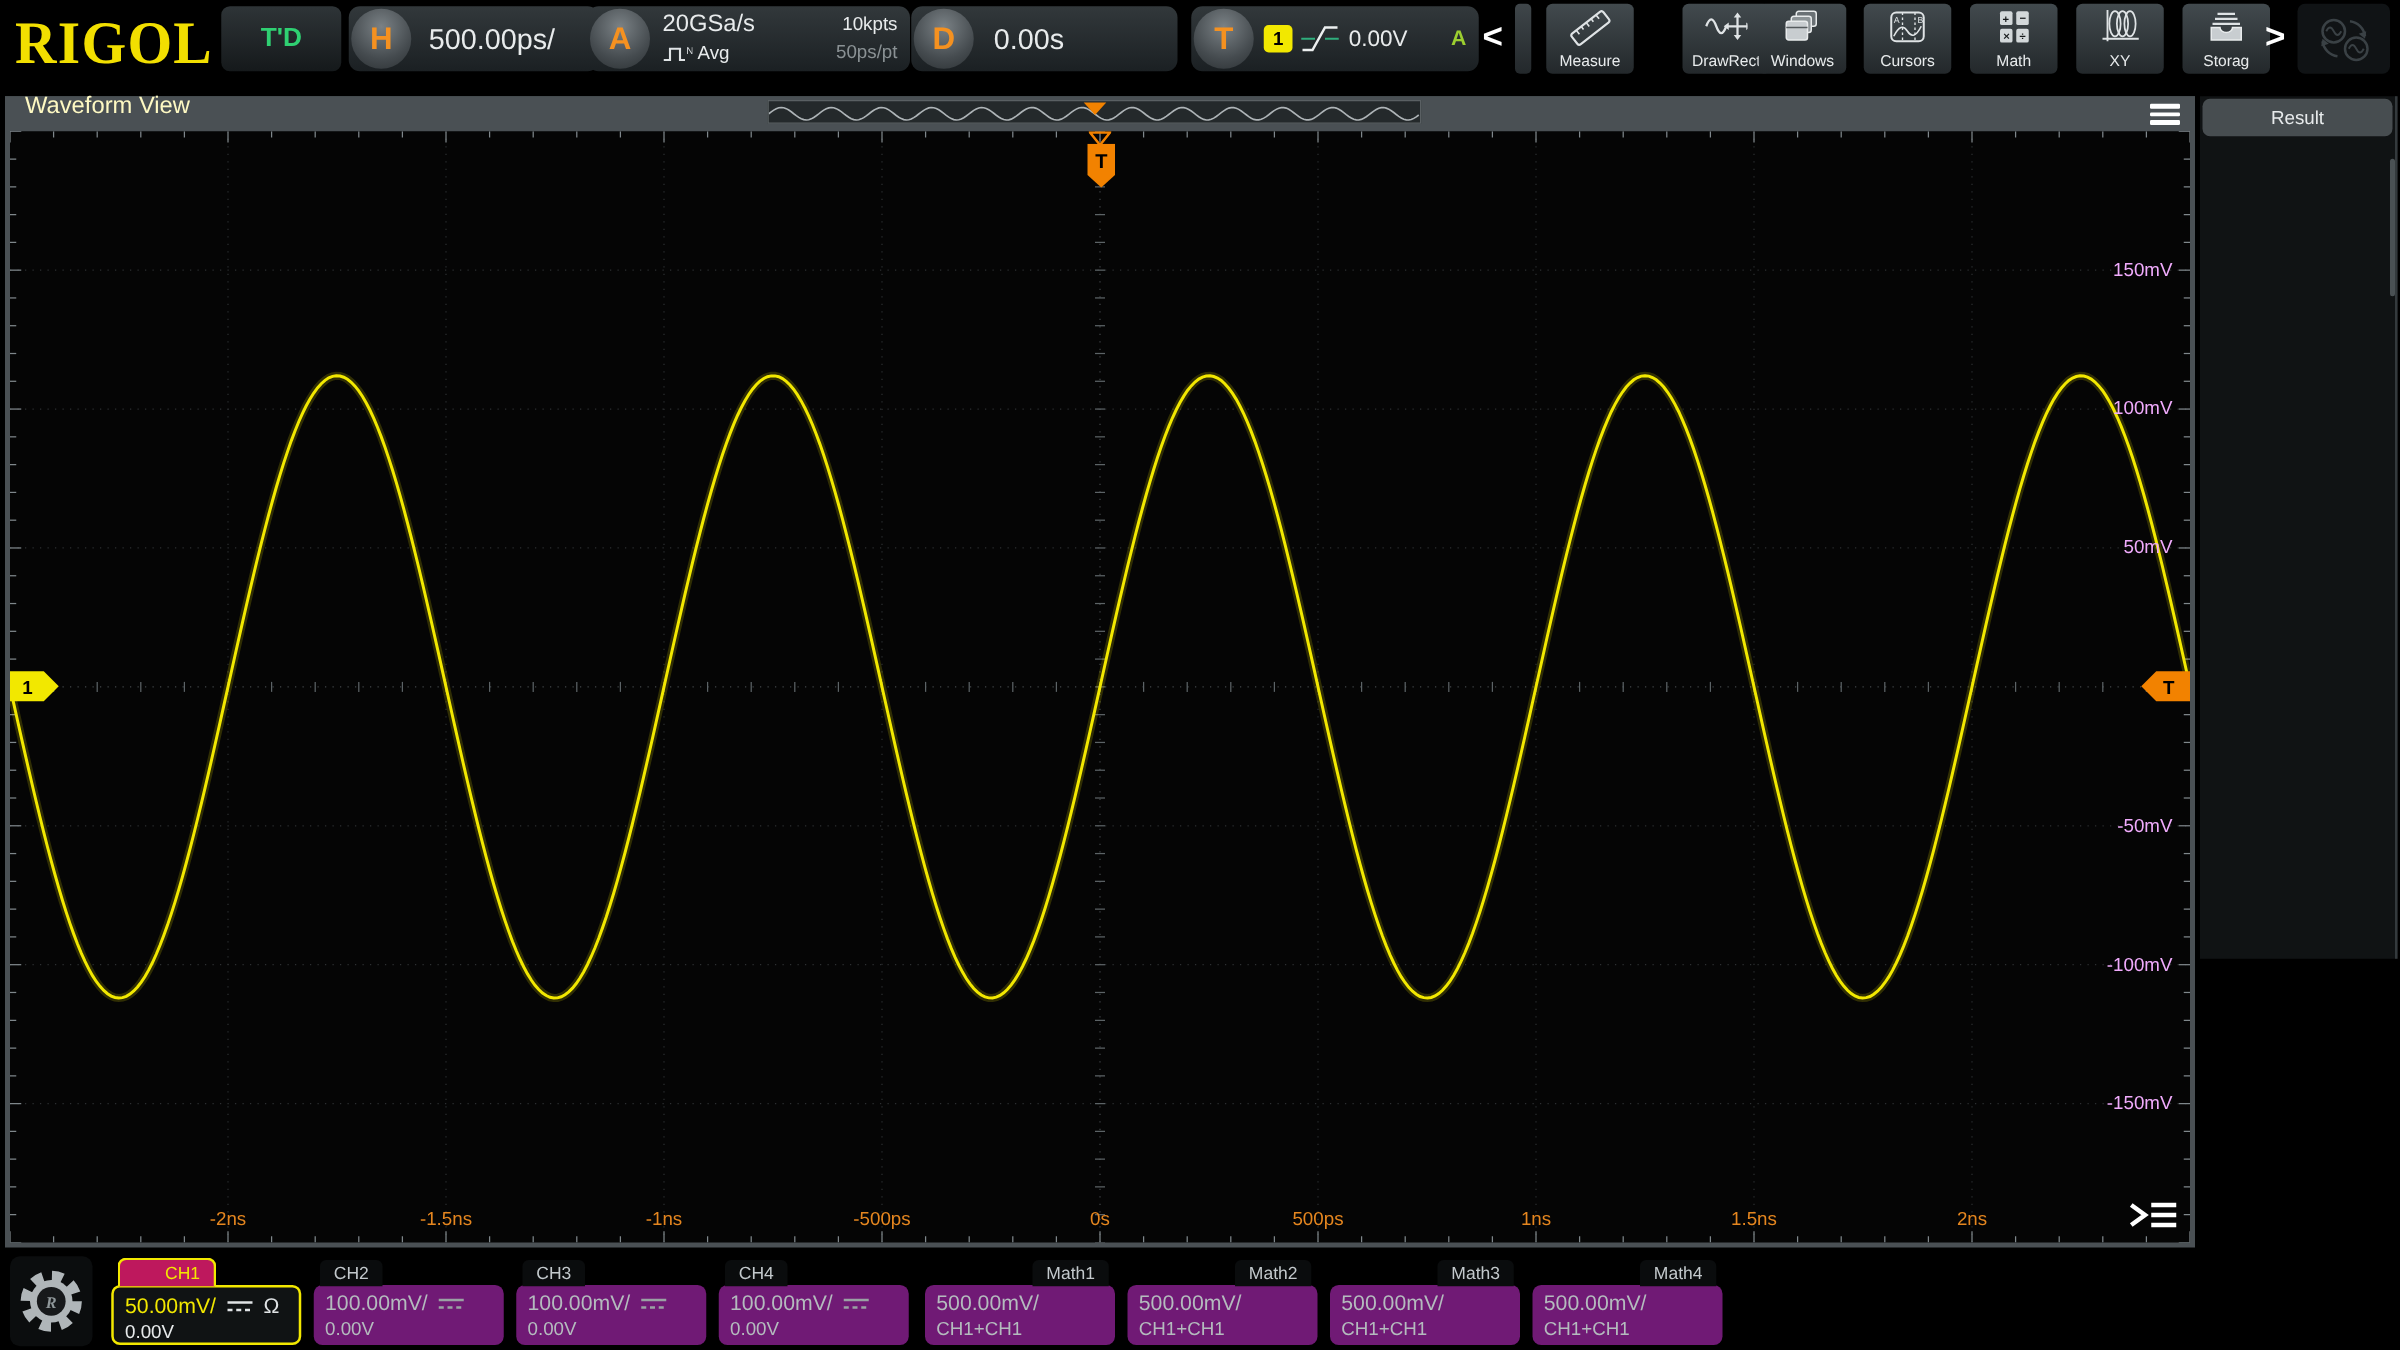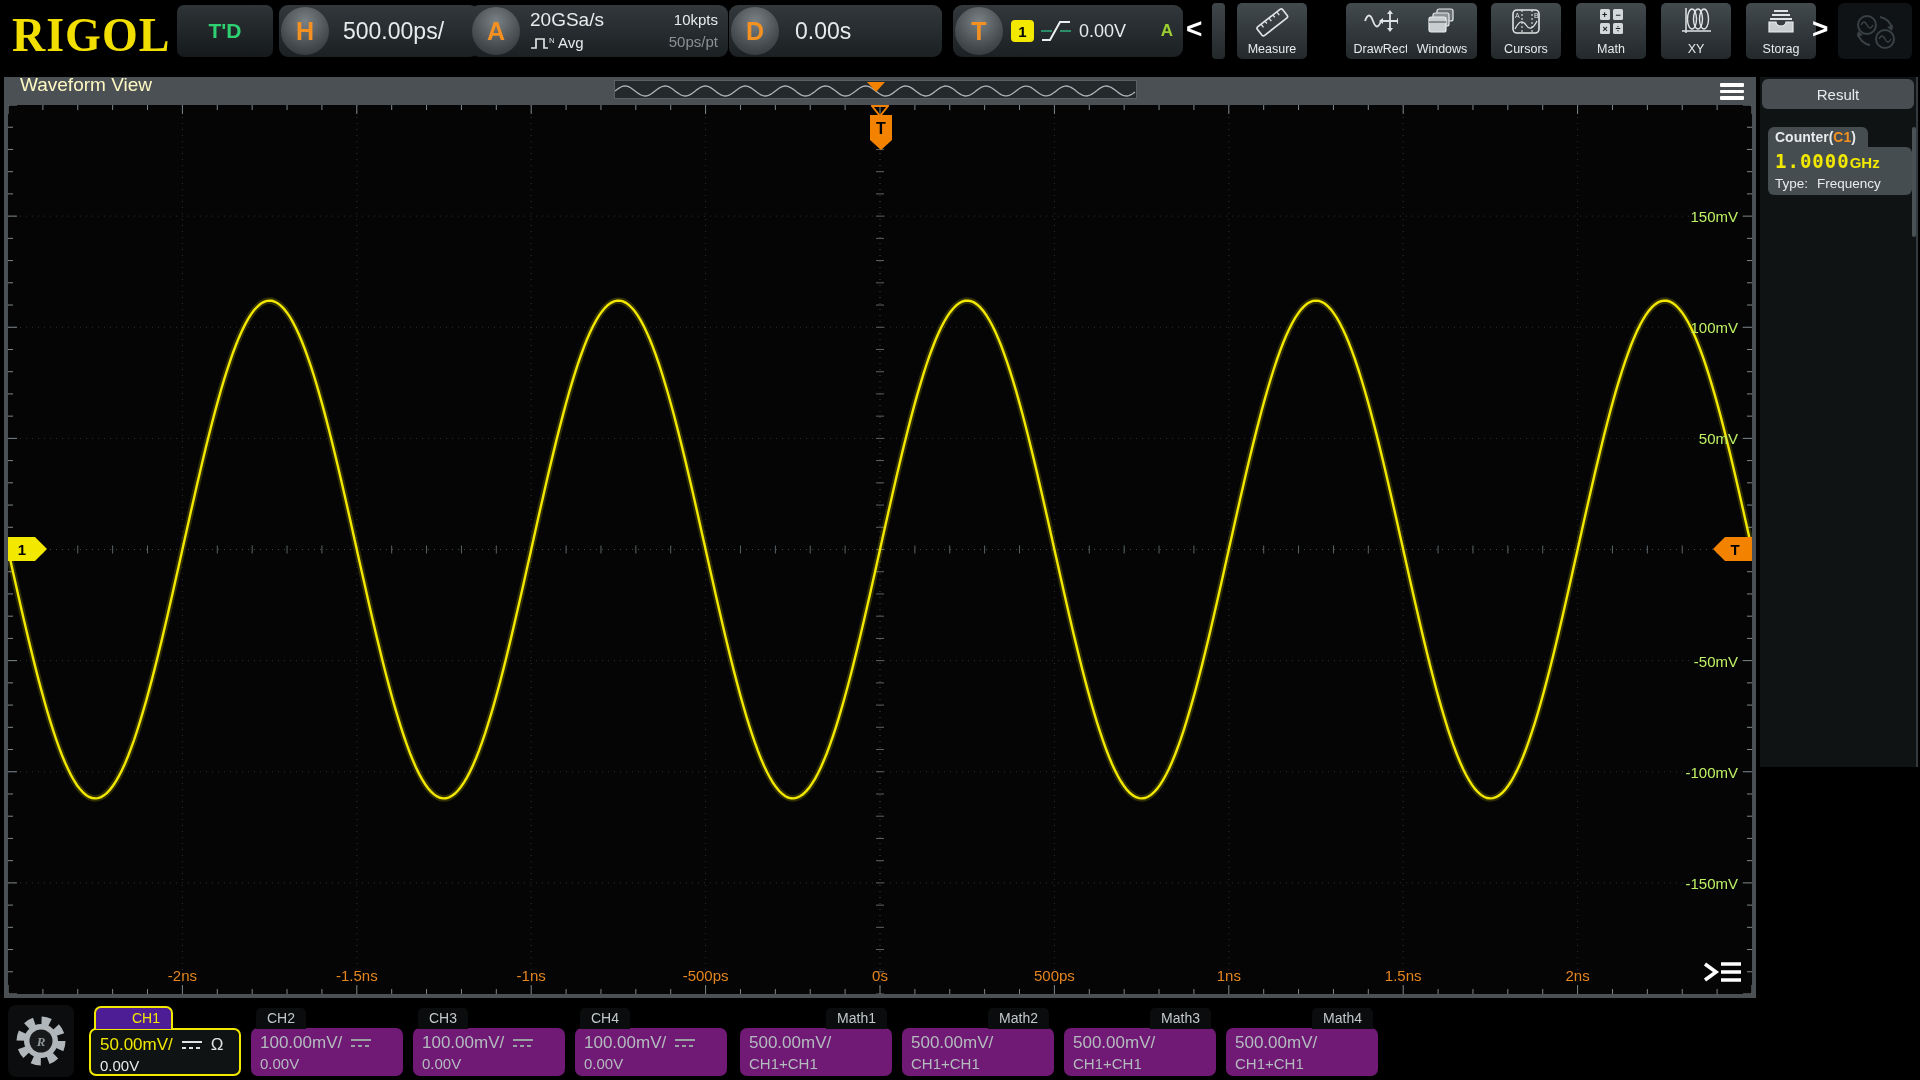--- a/index.html
+++ b/index.html
@@ -48,21 +48,21 @@
   .wave-title{position:absolute;left:16px;top:0;height:16px;display:flex;align-items:center;
               font-size:19px;color:#fef9c3;}
   .ministrip{position:absolute;left:610px;top:3px;width:523px;height:19px;background:#24292b;
              border:1px solid #5a6063;box-sizing:border-box;}
   .hamburger{position:absolute;right:12px;top:6px;width:24px;cursor:pointer;}
   .hamburger div{height:3.5px;background:#fff;margin-bottom:3.2px;border-radius:1px;}
   .grid-area{position:absolute;left:4px;top:28px;width:1744px;height:889px;background:#050505;}
   .grid-svg{position:absolute;left:0;top:0;}
   .xlabels,.ylabels{position:absolute;left:0;top:0;width:100%;height:100%;pointer-events:none;}
   .xlab{position:absolute;bottom:10px;transform:translateX(-50%);font-size:15px;color:#e5861f;}
-  .ylab{position:absolute;right:14px;transform:translateY(-50%);font-size:15px;color:#bef264;}
+  .ylab{position:absolute;right:14px;transform:translateY(-50%);font-size:15px;color:#f0abfc;}
   .trig-hollow{position:absolute;left:863px;top:0;}
   .trig-flag{position:absolute;left:861px;top:10px;}
   .ch1-marker{position:absolute;left:0;top:431px;}
   .trig-level-marker{position:absolute;right:0;top:431px;}
   .grid-menu{position:absolute;right:8px;bottom:8px;cursor:pointer;}
   
   .right-panel{position:absolute;left:1760px;top:77px;width:158px;height:690px;background:#101314;
                border-right:2px solid #343a3d;box-sizing:border-box;}
   .result-header{position:absolute;left:2px;top:2px;width:152px;height:30px;background:#474d50;
                  border-radius:6px;display:flex;align-items:center;justify-content:center;font-size:15px;}
@@ -81,21 +81,21 @@
   .gear-tile{position:absolute;left:8px;top:1005px;width:66px;height:72px;background:#0b0d0e;border-radius:8px;
              display:flex;align-items:center;justify-content:center;cursor:pointer;}
   .ch-tile{position:absolute;top:1008px;width:152px;height:68px;cursor:pointer;}
   .ch-tab{position:absolute;left:5px;top:0;height:21px;padding:0 11px;background:#0a0c0d;color:#c3c9cc;
           font-size:14px;line-height:21px;border-radius:5px 5px 0 0;z-index:2;}
   .ch-tab.right{left:auto;right:5px;}
   .ch-body{position:absolute;left:0;right:0;top:20px;bottom:0;background:#701a75;border-radius:7px;
            padding:3px 9px;box-sizing:border-box;color:#b4bbbe;z-index:1;}
   .ch-line1{font-size:17px;line-height:23px;display:flex;align-items:center;gap:8px;white-space:nowrap;}
   .ch-line2{font-size:15px;line-height:20px;}
-  .ch-tile.active .ch-tab{background:#4c1d95;color:#f2e800;border:2px solid #f2e800;border-bottom:none;
+  .ch-tile.active .ch-tab{background:#be185d;color:#f2e800;border:2px solid #f2e800;border-bottom:none;
                           border-radius:7px 7px 0 0;top:-2px;padding-left:36px;}
   .ch-tile.active .ch-body{background:#101314;border:2px solid #f2e800;}
   .ch-tile.active .ch-line1{color:#f2e800;}
   .ch-tile.active .ch-line2{color:#e8ebec;}
   .ohm{color:#dfe3e5;font-size:17px;}
   .status-tile{position:absolute;left:1754px;top:1006px;width:162px;height:70px;background:#17191b;
                border-radius:8px;display:flex;flex-direction:column;align-items:center;justify-content:center;}
   .st-row1{display:flex;align-items:center;gap:7px;font-size:15px;line-height:20px;}
   .lxi{font-style:italic;font-weight:bold;letter-spacing:0.5px;}
   .st-time,.st-date{font-size:17px;line-height:22px;}
@@ -586,36 +586,20 @@
 
       <svg class="grid-menu" width="42" height="28" viewBox="0 0 42 28">
         <path d="M3 6 l11 8 -11 8" fill="none" stroke="#fff" stroke-width="3.6"></path>
         <path d="M19 6 h20 M19 14 h20 M19 22 h20" stroke="#fff" stroke-width="3.6"></path>
       </svg>
     </div>
   </div>
 
   <div class="right-panel">
     <div class="result-header">Result</div>
-    <div class="counter-card">
-      <div class="counter-tab">
-        <span>Counter(</span>
-          <span class="counter-src">C1</span>
-          <span>)</span>
-      </div>
-      <div class="counter-body">
-        <div class="counter-val">
-          <span>1.0000</span><span class="counter-unit">GHz</span>
-        </div>
-        <div class="counter-type">
-          <span>Type:</span>
-          <span>Frequency</span>
-        </div>
-      </div>
-    </div>
     <div class="rp-scroll"></div>
   </div>
 
   <div class="gear-tile">
     <svg width="56" height="58" viewBox="0 0 56 58">
       <circle cx="28" cy="29" r="20" fill="none" stroke="#b0b6b9" stroke-width="9" stroke-dasharray="8.5 7.2"></circle>
       <circle cx="28" cy="29" r="17" fill="#b0b6b9"></circle>
       <circle cx="28" cy="29" r="11.5" fill="#17191b"></circle>
       <text x="28" y="34" text-anchor="middle" font-size="13" font-style="italic" font-weight="bold" fill="#8f979a" font-family="Liberation Serif,serif">R</text>
     </svg>

